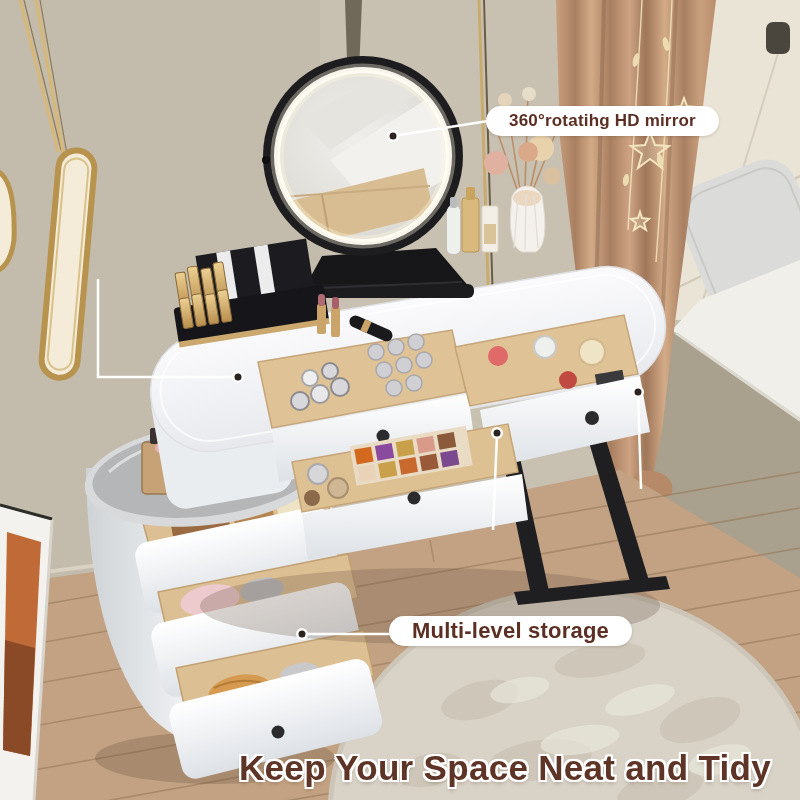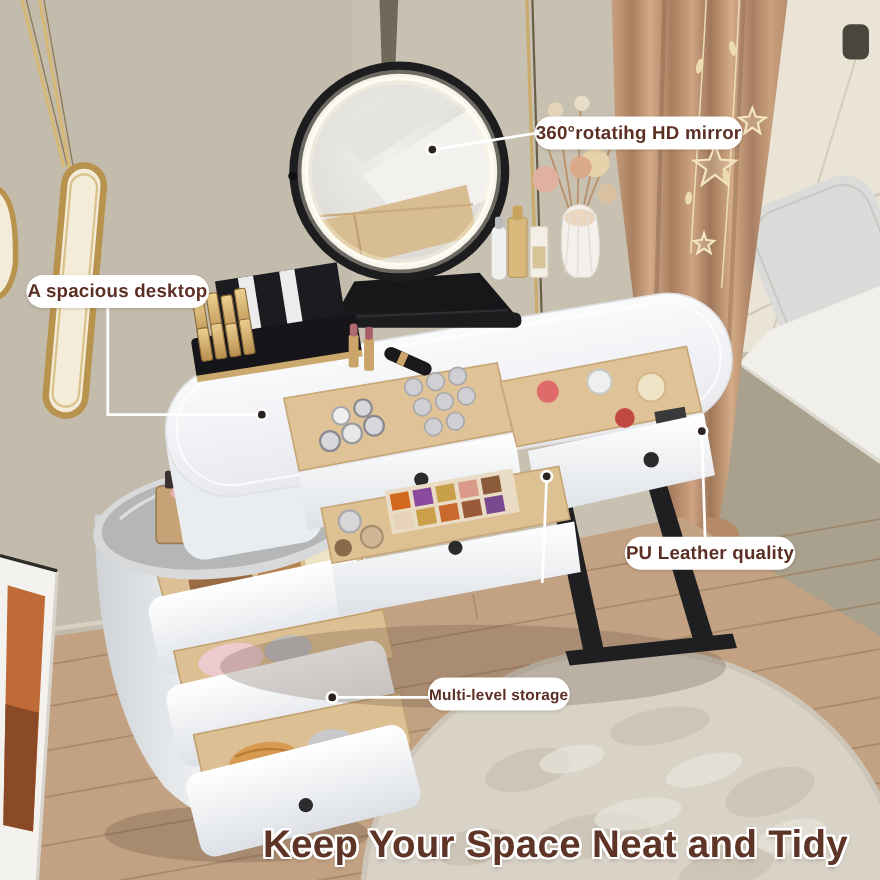--- a/index.html
+++ b/index.html
@@ -1,27 +1,27 @@
 <!DOCTYPE html>
 <html style="--label-bg: #ffffff; --label-text: #5b2f23; --title-text: #5d3426; --accent-gold: #c3a05f; --wall: #c8c0b1; --curtain: #c09878; --floor: #c2a283; --rug: #d8d2c7; --furniture-white: #f4f5f7; --drawer-wood: #dfc397; --frame-black: #1d1d1f;"><head>
 <meta charset="utf-8">
 <style>
   html,body{margin:0;padding:0;background:#fff;}
   #stage{position:relative;width:800px;height:800px;overflow:hidden;
          font-family:"Liberation Sans",sans-serif;background:#c8c0b1;}
   #scene{position:absolute;left:0;top:0;}
   .lbl{position:absolute;background:var(--label-bg,#fff);color:var(--label-text,#5b2f23);
-       font-size:17px;font-weight:600;line-height:20px;padding:5px 1px;
+       font-size:17px;font-weight:600;line-height:20px;padding:5px 23px;
        border-radius:17px;white-space:nowrap;box-shadow:0 1px 3px rgba(60,40,20,.18);
        letter-spacing:.2px;}
   .lbl-mirror{left:486px;top:106px;}
   .lbl-desktop{left:24px;top:250px;}
   .lbl-pu{left:568px;top:488px;}
   .lbl-sliding{left:428px;top:529px;}
-  .lbl-storage{left:389px;top:616px;font-size:14px;}
+  .lbl-storage{left:389px;top:616px;font-size:22px;}
   .title{position:absolute;left:205px;top:748px;width:600px;text-align:center;
          font-size:35px;font-weight:700;color:var(--title-text,#5d3426);letter-spacing:.3px;
          text-shadow:-2px -2px 0 #fff,2px -2px 0 #fff,-2px 2px 0 #fff,2px 2px 0 #fff,
                      -2px 0 0 #fff,2px 0 0 #fff,0 -2px 0 #fff,0 2px 0 #fff,0 3px 4px rgba(80,50,30,.35);}
 </style>
 </head>
 <body>
 
 <div id="stage">
 
@@ -412,19 +412,17 @@
           <circle cx="638" cy="392" r="3.5" fill="#2a2320"></circle>
         </g>
     <g>
           <circle cx="302" cy="634" r="6" fill="#fff"></circle>
           <circle cx="302" cy="634" r="3.5" fill="#2a2320"></circle>
         </g>
   </g>
 </svg>
 
 <div class="lbl lbl-mirror">360°rotatihg HD mirror</div>
-<div class="lbl lbl-desktop">A spacious desktop</div>
-<div class="lbl lbl-pu">PU Leather quality</div>
 <div class="lbl lbl-storage">Multi-level storage</div>
 
 <div class="title">Keep Your Space Neat and Tidy</div>
 
 </div>
 
 </body></html>

